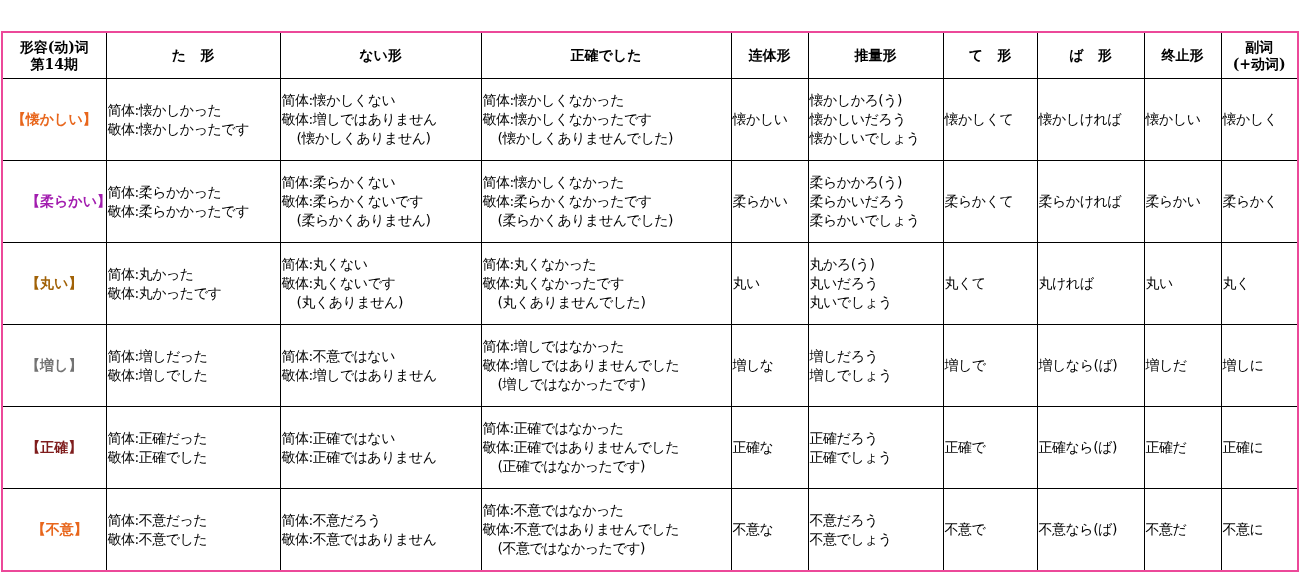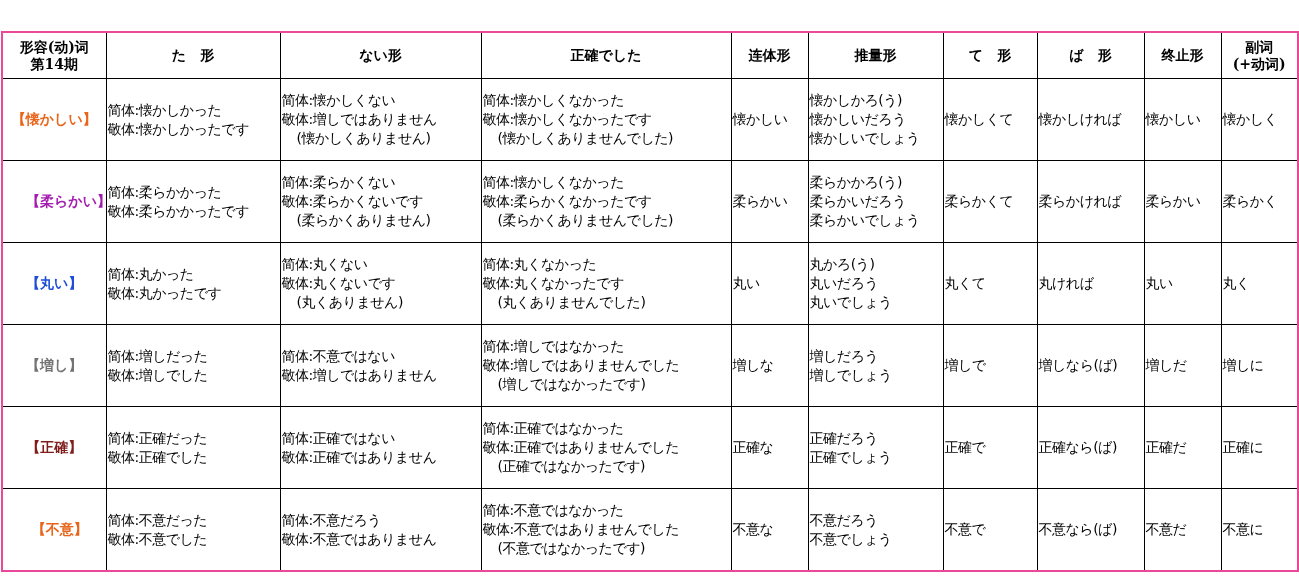--- a/index.html
+++ b/index.html
@@ -133,21 +133,21 @@
         <span class="line">柔らかいだろう</span>
         <span class="line">柔らかいでしょう</span>
       </td>
       <td>柔らかくて</td>
       <td>柔らかければ</td>
       <td>柔らかい</td>
       <td>柔らかく</td>
     </tr>
 
     <tr>
-      <td class="word" style="color: #1d4ed8;">【丸い】</td>
+      <td class="word" style="color: #a16207;">【丸い】</td>
       <td>
         <span class="line">简体:丸かった</span>
         <span class="line">敬体:丸かったです</span>
       </td>
       <td>
         <span class="line">简体:丸くない</span>
         <span class="line">敬体:丸くないです</span>
         <span class="line indent">(丸くありません)</span>
       </td>
       <td>

